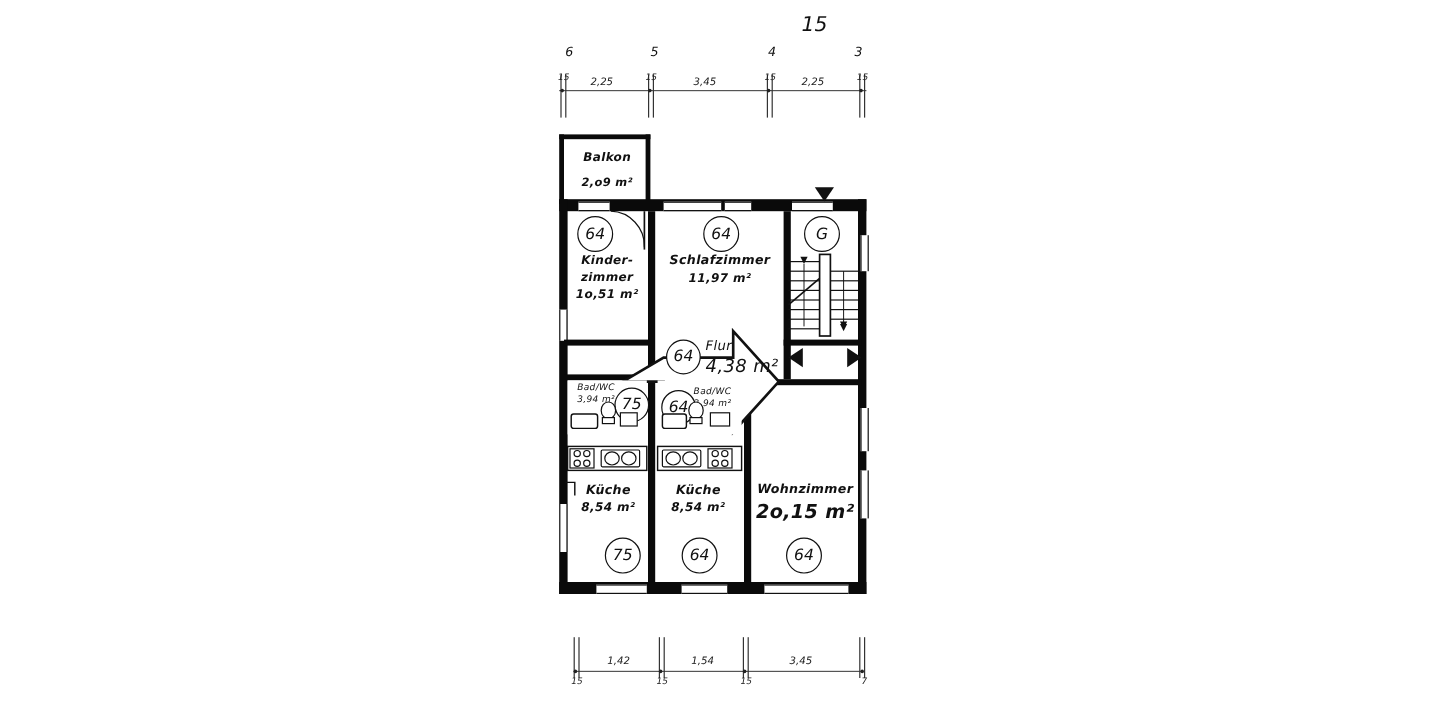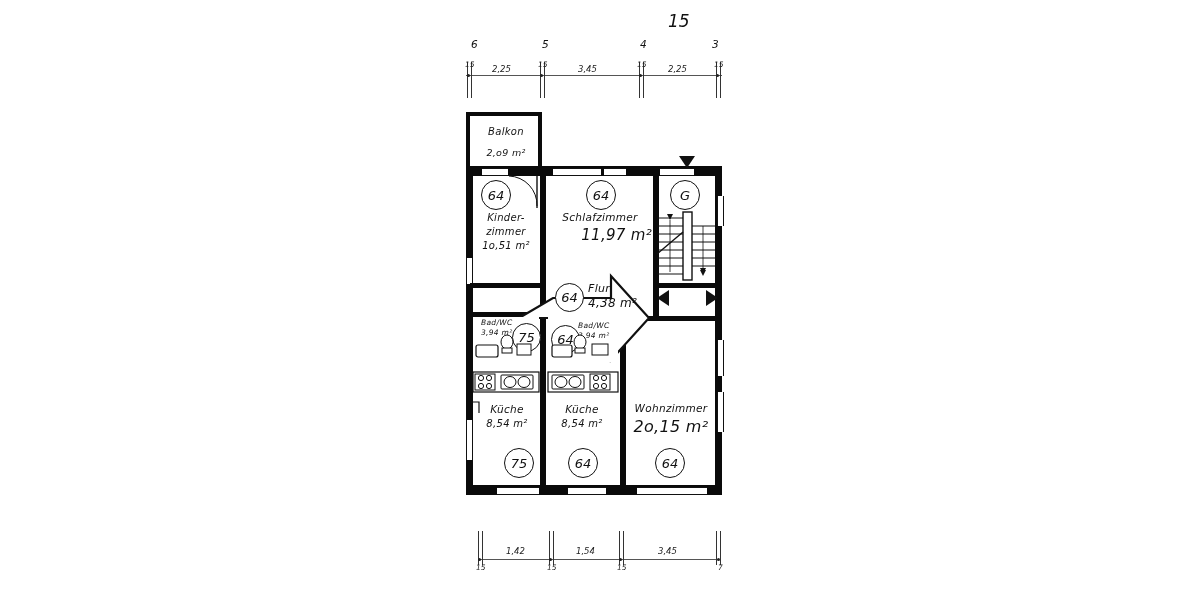--- a/index.html
+++ b/index.html
@@ -10,21 +10,21 @@
   
   .abs{position:absolute;}
   .wall{position:absolute;background:#0a0a0a;}
   .white{position:absolute;background:#ffffff;}
   .room{position:absolute;background:#ffffff;}
 
   
   .hand{position:absolute;font-family:"DejaVu Sans",sans-serif;
         font-style:italic;color:#111;line-height:1.12;
         letter-spacing:.3px;white-space:nowrap;}
-  .hand.c{text-align:center;}
+  .hand.c{text-align:center;font-weight:bold;}
 
   .dimtxt{position:absolute;font-family:"DejaVu Sans",sans-serif;
           font-style:italic;font-size:8.5px;color:#222;white-space:nowrap;}
   .dimsmall{position:absolute;font-family:"DejaVu Sans",sans-serif;
             font-style:italic;font-size:7.5px;color:#222;white-space:nowrap;}
   .axlbl{position:absolute;font-family:"DejaVu Sans",sans-serif;
          font-style:italic;font-size:10.5px;color:#111;white-space:nowrap;}
   .titlelbl{position:absolute;font-family:"DejaVu Sans",sans-serif;
             font-style:italic;font-size:17px;color:#111;white-space:nowrap;}
 
@@ -138,21 +138,21 @@
   <div class="circ" style="left:481px;top:180px;width:28px;height:28px;font-size:13px;">64</div>
 
   <div class="abs" style="left:508px;top:176px;">
     <svg width="30" height="34">
       <path d="M1,0 A29,29 0 0 1 29,30" fill="none" stroke="#111" stroke-width="1"></path>
       <line x1="29" y1="0" x2="29" y2="32" stroke="#111" stroke-width="1.4"></line>
     </svg>
   </div>
 
   <div class="hand c" style="left:548px;top:212px;width:104px;font-size:10.5px;">Schlafzimmer</div>
-  <div class="hand c" style="left:548px;top:227px;width:104px;font-size:15px;text-align:right;">11,97 m²</div>
+  <div class="hand c" style="left:548px;top:227px;width:104px;font-size:10px;">11,97 m²</div>
   <div class="circ" style="left:586px;top:180px;width:28px;height:28px;font-size:13px;">64</div>
 
   <div class="circ" style="left:670px;top:180px;width:28px;height:28px;font-size:13px;">G</div>
   <div class="abs" style="left:657px;top:212px;">
     <svg width="60" height="72">
 
       <line x1="0" y1="6" x2="26" y2="6" stroke="#111" stroke-width="1"></line>
       <line x1="0" y1="14" x2="26" y2="14" stroke="#111" stroke-width="1"></line>
       <line x1="0" y1="22" x2="26" y2="22" stroke="#111" stroke-width="1"></line>
       <line x1="0" y1="30" x2="26" y2="30" stroke="#111" stroke-width="1"></line>
@@ -191,21 +191,21 @@
       </svg>
   </div>
 
   <div class="abs" style="left:519px;top:276px;">
     <svg width="130" height="84">
       <polygon points="92,0 130,42 92,84 92,62 34,62 34,42 0,42 34,22 34,22 92,22" fill="#ffffff" stroke="#111" stroke-width="2.2"></polygon>
     </svg>
   </div>
   <div class="circ" style="left:555px;top:283px;width:27px;height:27px;font-size:13px;">64</div>
   <div class="hand" style="left:588px;top:283px;font-size:11px;">Flur</div>
-  <div class="hand" style="left:588px;top:297px;font-size:12px;">4,38 m²</div>
+  <div class="hand" style="left:588px;top:297px;font-size:15px;">4,38 m²</div>
 
   <div class="room" style="left:473px;top:317px;width:66px;height:45px;"></div>
   <div class="hand" style="left:481px;top:319px;font-size:7.5px;">Bad/WC</div>
   <div class="hand" style="left:481px;top:329px;font-size:7.5px;">3,94 m²</div>
   <div class="circ" style="left:512px;top:323px;width:27px;height:27px;font-size:13px;">75</div>
   <div class="abs" style="left:474px;top:332px;">
     <svg width="64" height="32">
 
       <ellipse cx="33" cy="10" rx="6" ry="7" fill="#fff" stroke="#111" stroke-width="1"></ellipse>
       <rect x="28" y="16" width="10" height="5" fill="#fff" stroke="#111" stroke-width="1"></rect>

